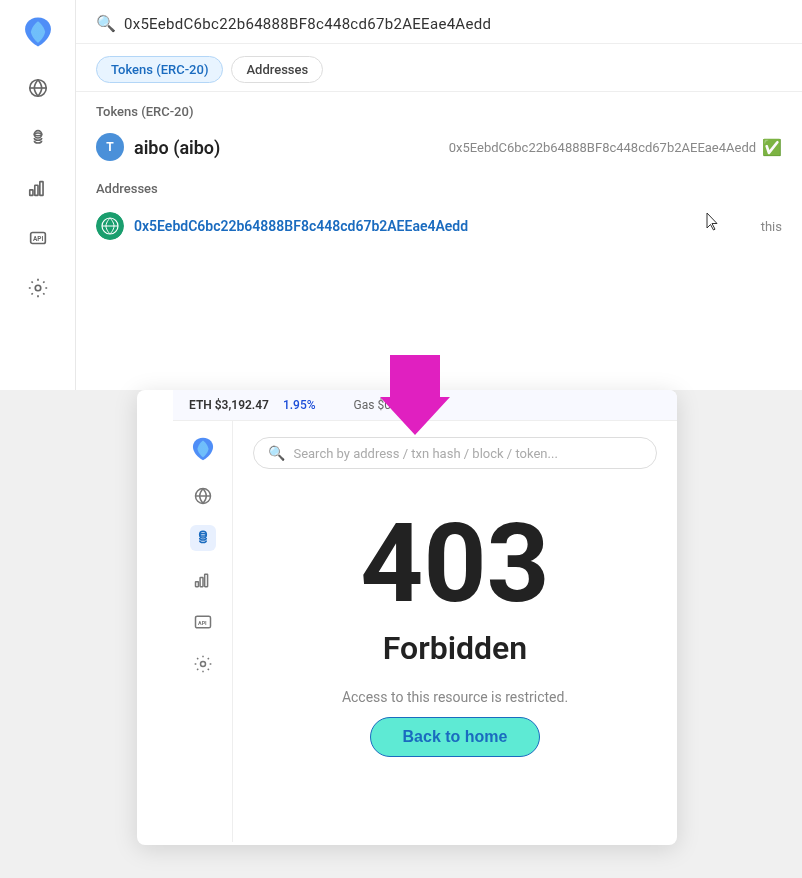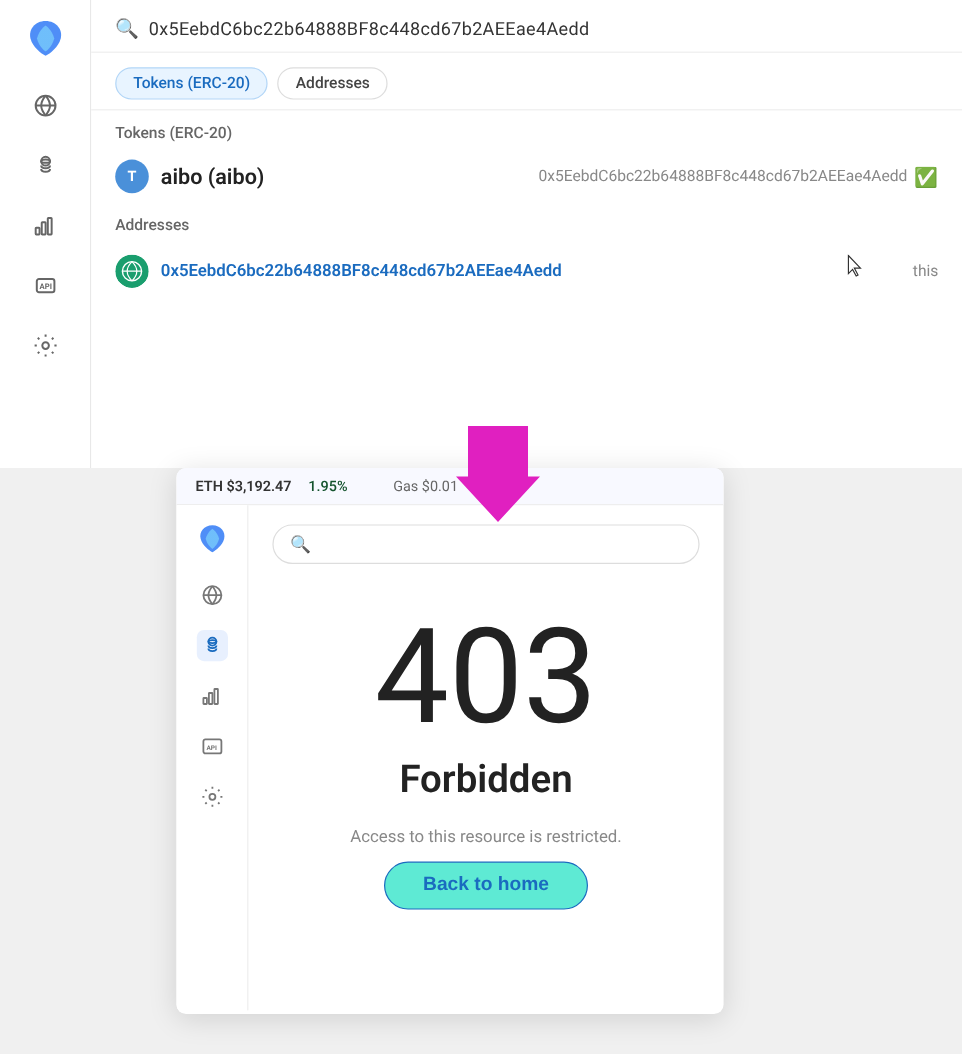--- a/index.html
+++ b/index.html
@@ -207,48 +207,49 @@
       position: absolute;
       top: 355px;
       left: 380px;
       z-index: 20;
     }
 
     
     .bottom-panel {
       position: absolute;
       top: 390px;
-      left: 147px;
-      width: 456px;
+      left: 137px;
+      width: 540px;
       height: 455px;
       background: #ffffff;
       border-radius: 8px;
       box-shadow: 0 4px 24px rgba(0,0,0,0.13);
       overflow: hidden;
       z-index: 5;
+      padding-left: 36px;
     }
 
     
     .eth-header {
       display: flex;
       align-items: center;
       gap: 14px;
       padding: 8px 16px;
       background: #f8f9ff;
       border-bottom: 1px solid #eee;
       font-size: 12px;
     }
 
     .eth-price {
       color: #333;
       font-weight: 600;
     }
 
     .eth-change {
-      color: #14532d;
+      color: #1d4ed8;
       font-weight: 500;
     }
 
     .gas-price {
       color: #666;
       margin-left: 24px;
     }
 
     
     .inner-layout {
@@ -309,21 +310,21 @@
       font-size: 14px;
     }
 
     .inner-search-placeholder {
       font-size: 13px;
       color: #aaa;
     }
 
     .error-number {
       font-size: 110px;
-      font-weight: 400;
+      font-weight: 700;
       color: #222;
       line-height: 1;
       margin-bottom: 10px;
       margin-top: 10px;
     }
 
     .error-title {
       font-size: 32px;
       font-weight: 600;
       color: #222;
@@ -557,20 +558,21 @@
           <circle cx="12" cy="12" r="3"></circle>
           <path d="M12 2 L12 4 M12 20 L12 22 M2 12 L4 12 M20 12 L22 12 M4.9 4.9 L6.3 6.3 M17.7 17.7 L19.1 19.1 M19.1 4.9 L17.7 6.3 M6.3 17.7 L4.9 19.1"></path>
         </svg>
       </div>
     </div>
 
     <div class="error-content">
 
       <div class="inner-search">
         <span class="inner-search-icon">🔍</span>
+        <span class="inner-search-placeholder">Search by address / txn hash / block / token...</span>
       </div>
 
       <div class="error-number">403</div>
 
       <div class="error-title">Forbidden</div>
 
       <div class="error-desc">Access to this resource is restricted.</div>
 
       <button class="back-button">Back to home</button>
 

